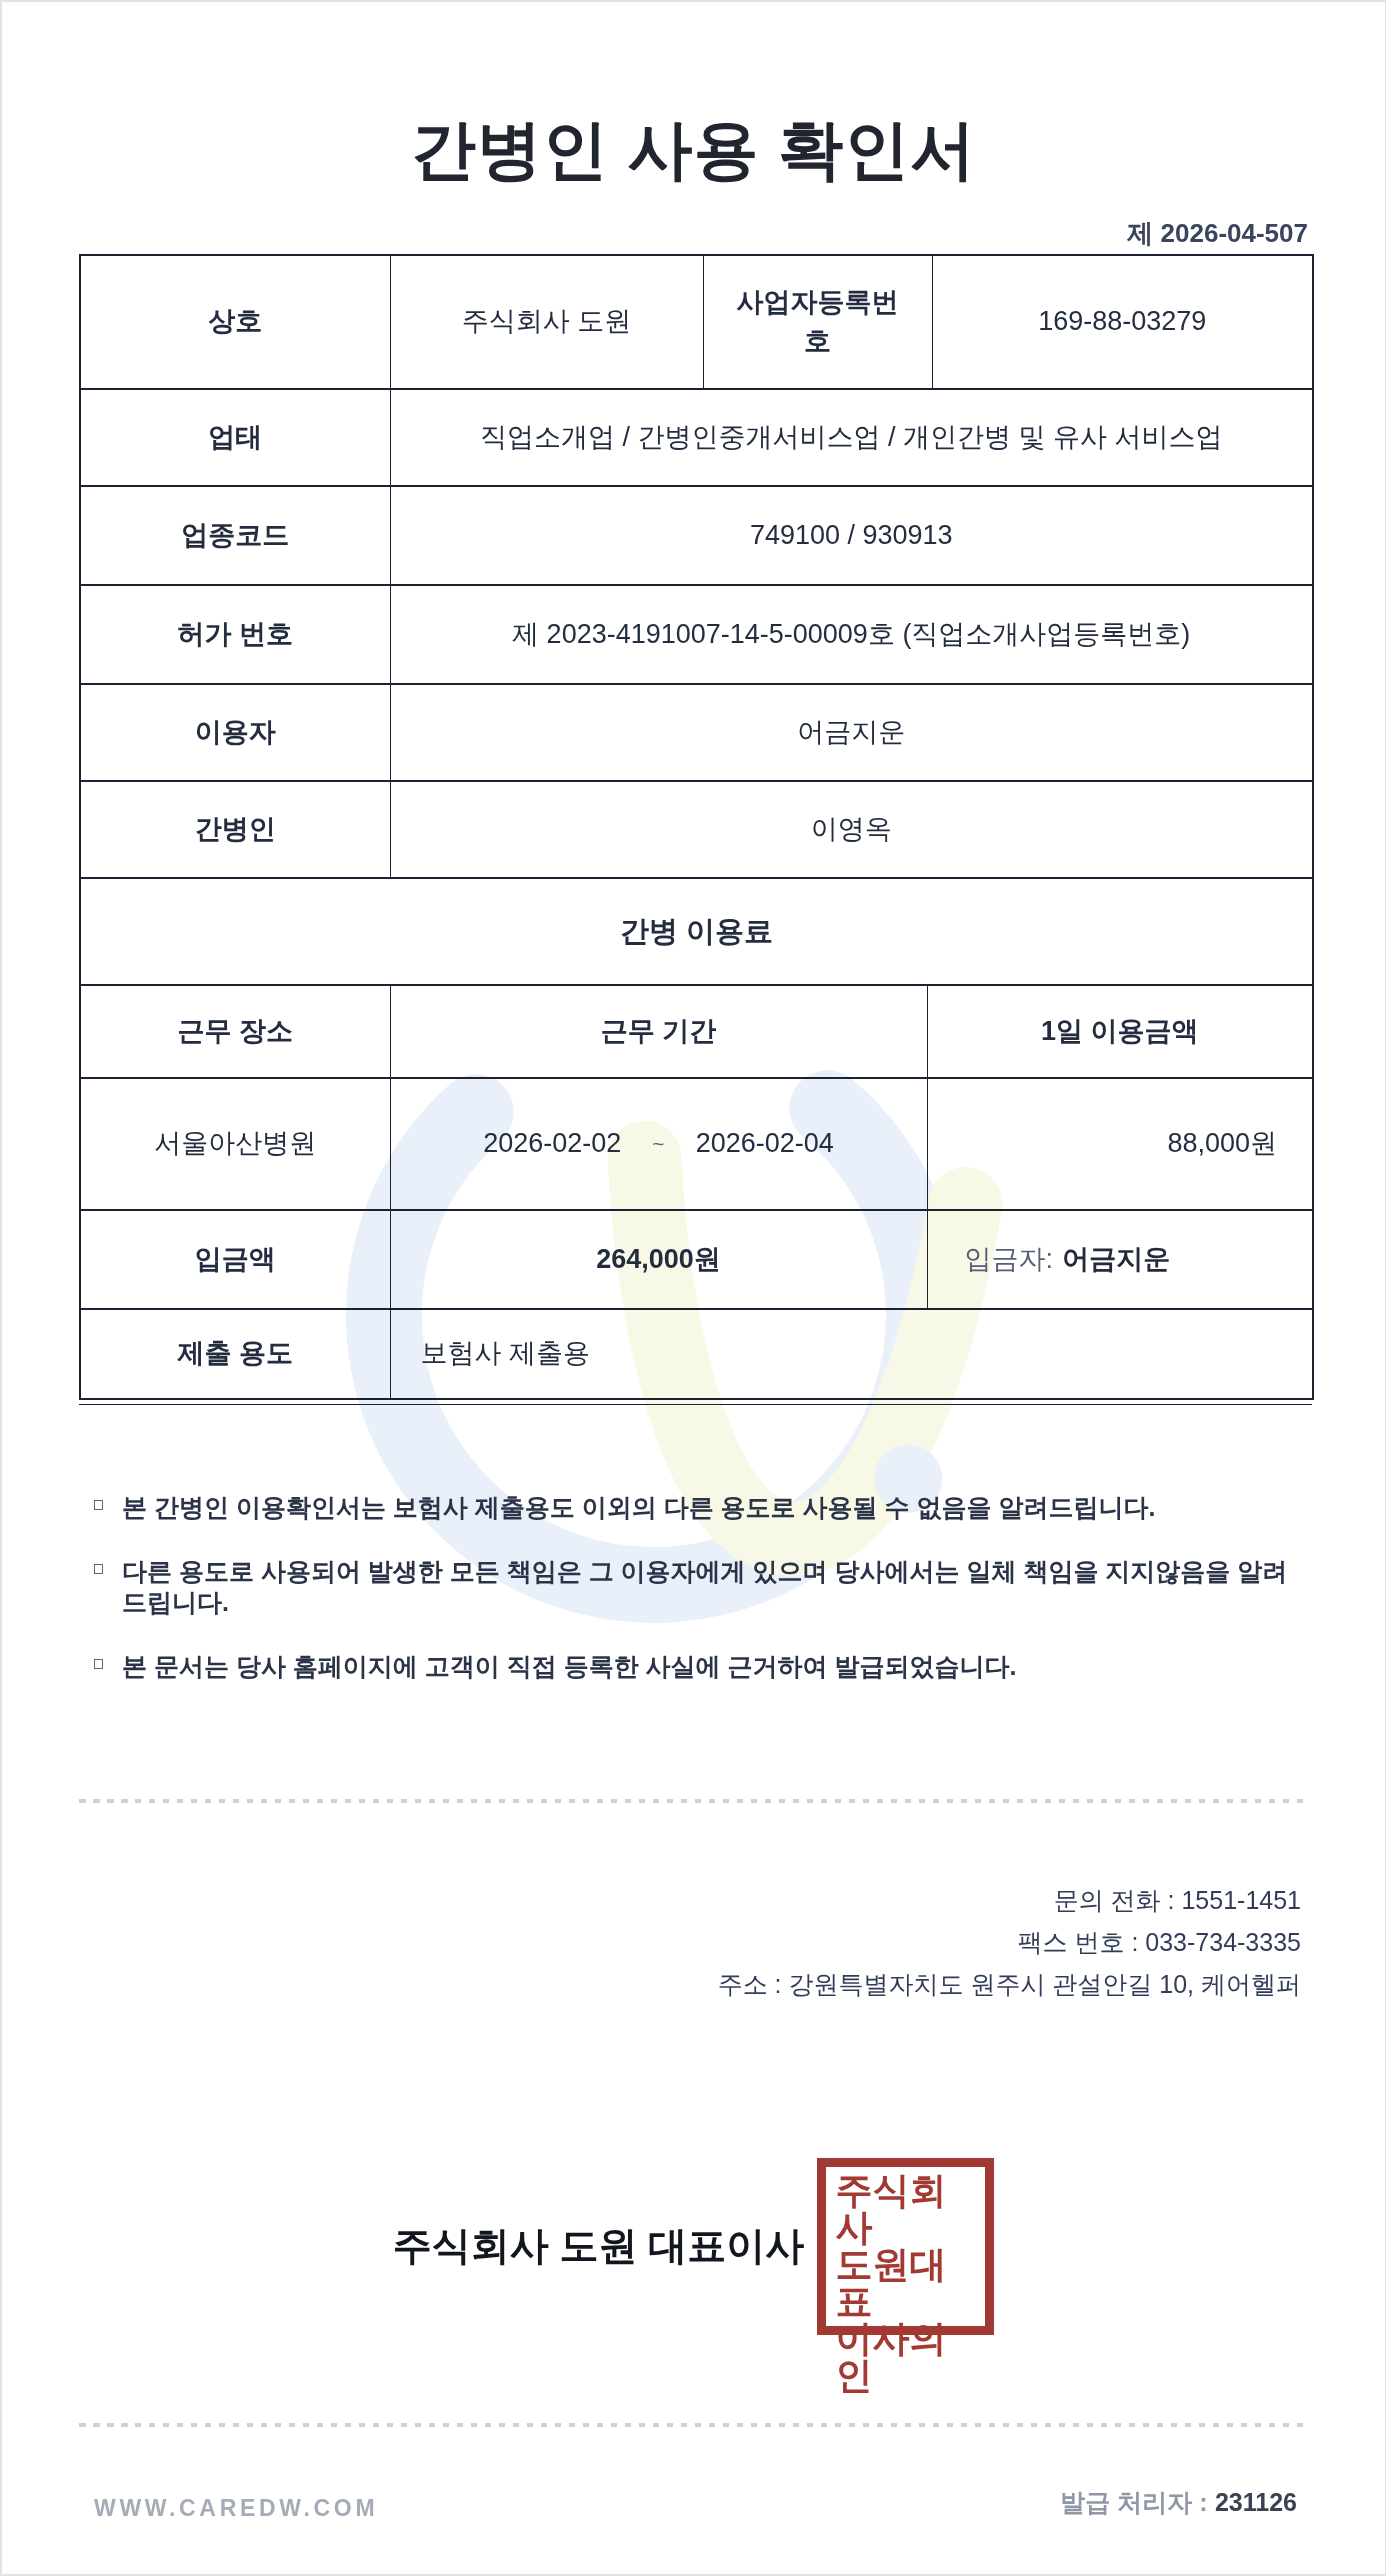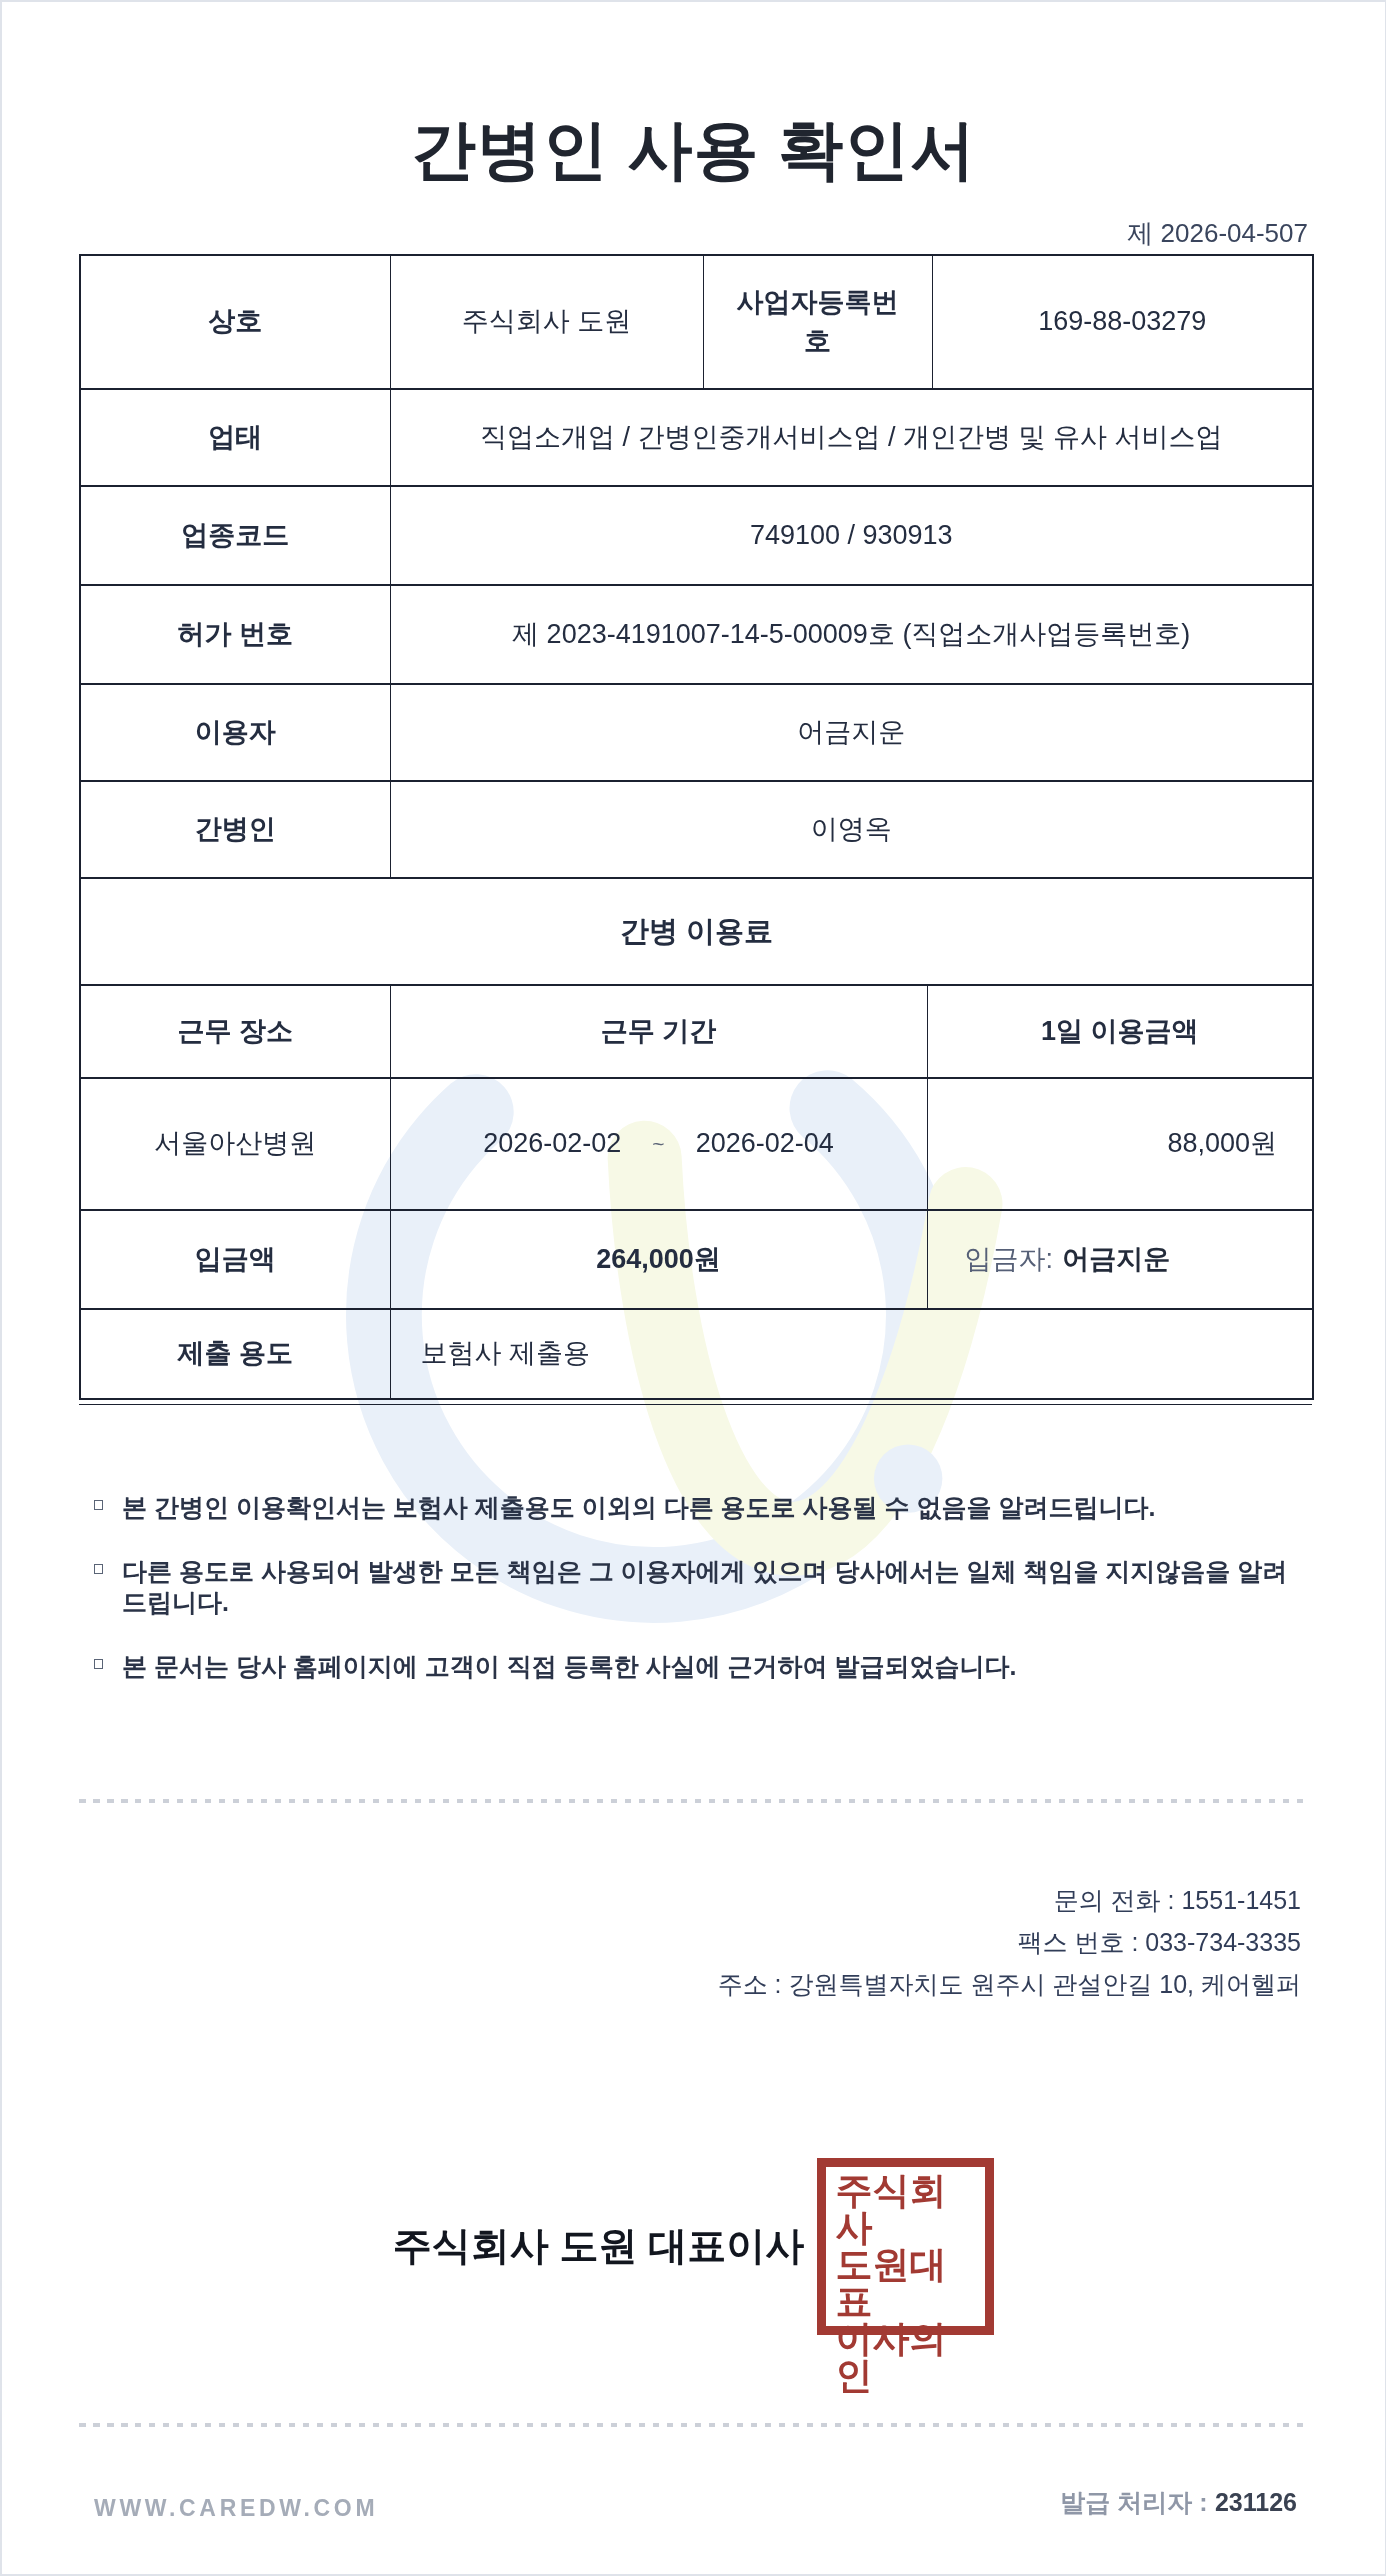--- a/index.html
+++ b/index.html
@@ -3,21 +3,21 @@
 <meta charset="utf-8">
 <style>
   html,body{margin:0;padding:0;background:#ffffff;}
   body{width:1387px;height:2576px;position:relative;font-family:"Liberation Sans",sans-serif;color:#242d40;}
   .page{position:absolute;inset:0;border:2.8px solid #dfe3ea;box-sizing:border-box;background:#ffffff;overflow:hidden;}
   .watermark{position:absolute;left:0;top:0;z-index:0;}
   .content{position:absolute;inset:0;z-index:1;}
 
   .title{position:absolute;top:104px;left:0;width:100%;text-align:center;
          font-size:65px;font-weight:800;color:#20252f;letter-spacing:0.9px;}
-  .doc-no{position:absolute;top:214px;right:77px;font-size:26px;font-weight:400;color:#3a455d;}
+  .doc-no{position:absolute;top:214px;right:77px;font-size:26px;font-weight:700;color:#3a455d;}
 
   .tables{position:absolute;top:252px;left:77px;width:1363px;}
   table{border-collapse:collapse;table-layout:fixed;width:1233px;}
   td{border:1.8px solid #1b2130;border-top-width:2.8px;border-bottom-width:2.8px;
      font-size:27px;text-align:center;vertical-align:middle;color:#242d40;
      font-weight:500;padding:3.7px 9.2px;box-sizing:border-box;line-height:1.45;word-break:keep-all;}
   table.t1{border:2.8px solid #1b2130;}
   table.t2{border:2.8px solid #1b2130;border-top:none;margin-top:0;}
   table.t2 tr:first-child td{border-top:none;}
   td.lbl{font-weight:700;}

